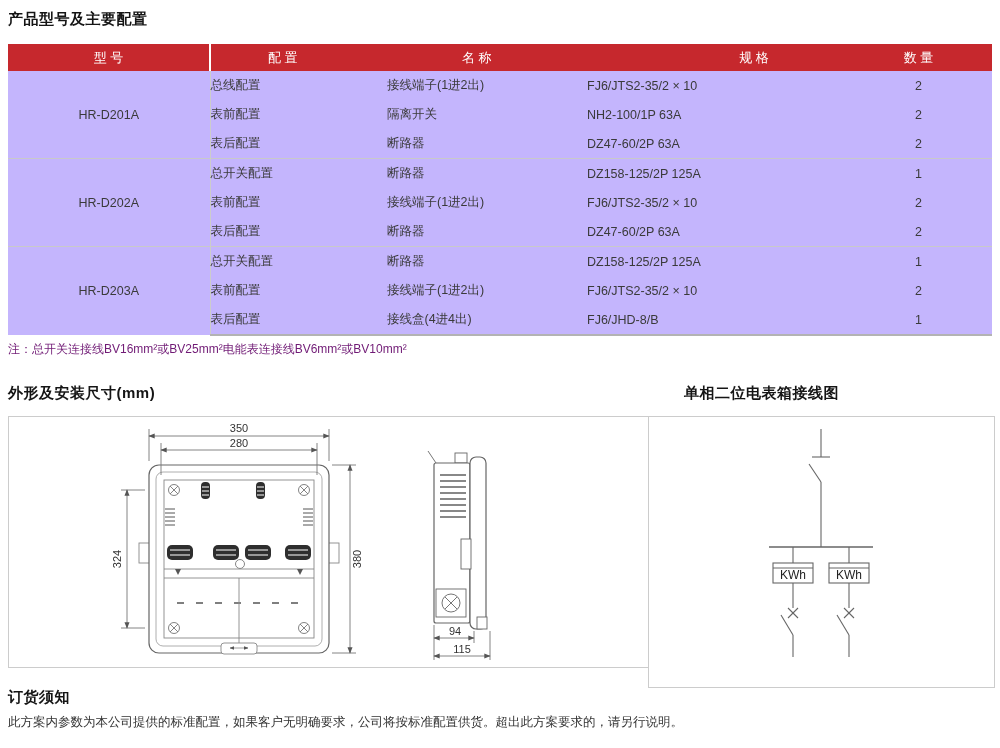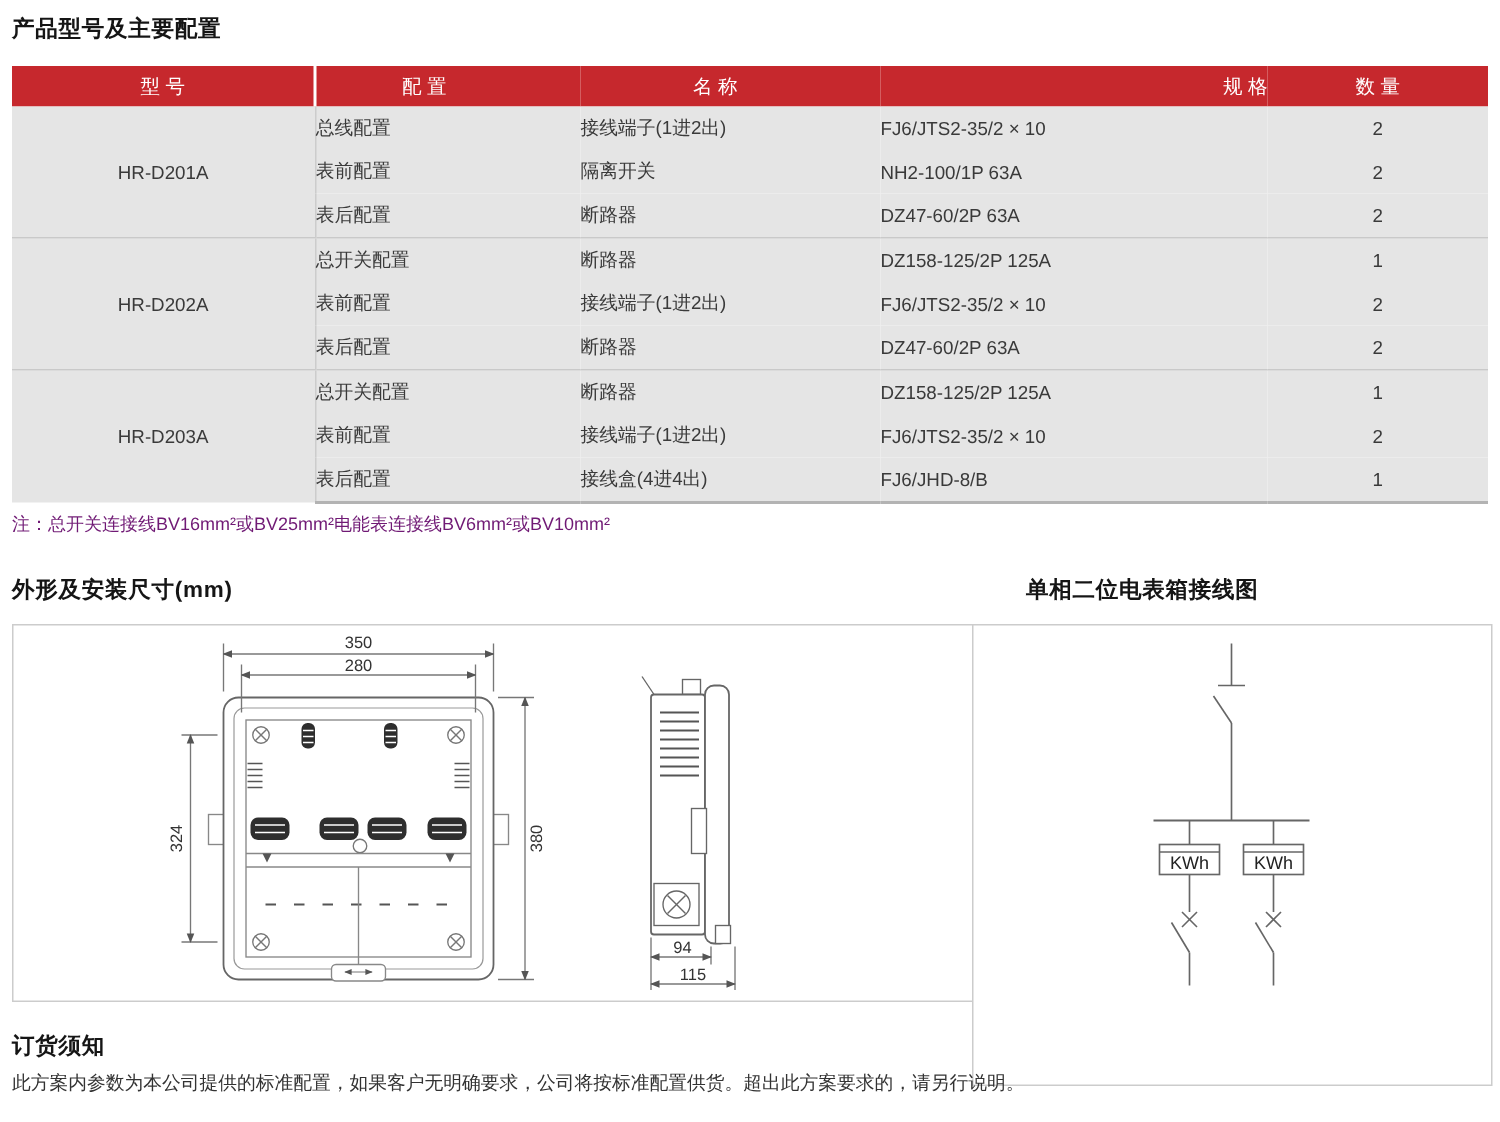--- a/index.html
+++ b/index.html
@@ -14,37 +14,37 @@
   
   .spec-table-wrap { left:8px; top:44px; width:984px; }
   table.spec { border-collapse:collapse; width:984px; table-layout:fixed; }
   table.spec th {
     background:#C6282D; color:#ffffff; font-weight:normal; font-size:13px;
     height:27px; padding:0;
   }
   table.spec th.h-model { text-align:center; border-right:2px solid #ffffff; }
   table.spec th.h-config { text-align:left; padding-left:57px; }
   table.spec th.h-name { text-align:left; padding-left:75px; }
-  table.spec th.h-spec { text-align:right; padding-left:76px; }
+  table.spec th.h-spec { text-align:center; padding-left:76px; }
   table.spec th.h-qty { text-align:center; }
-  table.spec td { height:29px; padding:0; font-size:12.5px; color:#3a3a3a; background:#e5e5e5; }
+  table.spec td { height:29px; padding:0; font-size:12.5px; color:#3a3a3a; background:#c4b5fd; }
   td.c-model { text-align:center; font-size:13px; border-right:1px solid #cccccc; color:#333; }
   td.c-config { text-align:left; padding-left:75px; }
   td.c-name { text-align:left; padding-left:75px; }
   td.c-spec { text-align:left; padding-left:76px; }
   td.c-qty { text-align:center; }
   tr.group-start td { border-top:1px solid #c9c9c9; }
   tr.table-last td { border-bottom:2px solid #b3b3b3; }
 
   .table-note { left:8px; top:341px; font-size:12px; color:#701a75; }
 
   
   .panel { border:1px solid #cccccc; background:#ffffff; box-sizing:border-box; }
   #dim-panel { left:8px; top:416px; width:735px; height:252px; }
-  #wiring-panel { left:648px; top:416px; width:347px; height:308px; }
+  #wiring-panel { left:648px; top:416px; width:347px; height:272px; }
   svg text { font-family:"Liberation Sans","DejaVu Sans",sans-serif; }
   .dim-text { font-size:11px; fill:#333; }
   .kwh-text { font-size:12px; fill:#222; }
 
   .ordering-text { left:8px; top:714px; width:988px; font-size:12.5px; color:#333; }
 </style>
 </head>
 <body>
 
 <div class="abs sec-title" style="left:8px; top:10px;">产品型号及主要配置</div>

